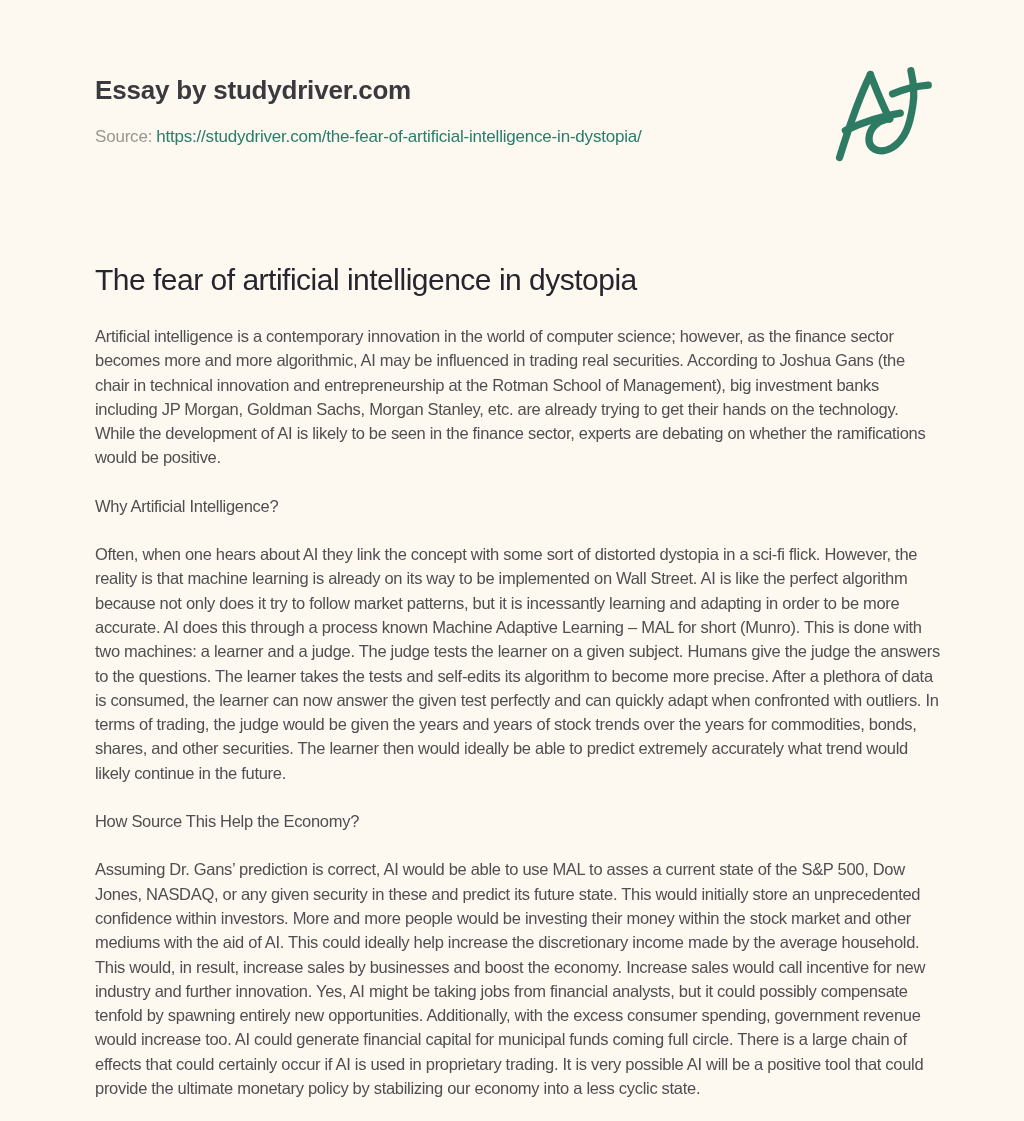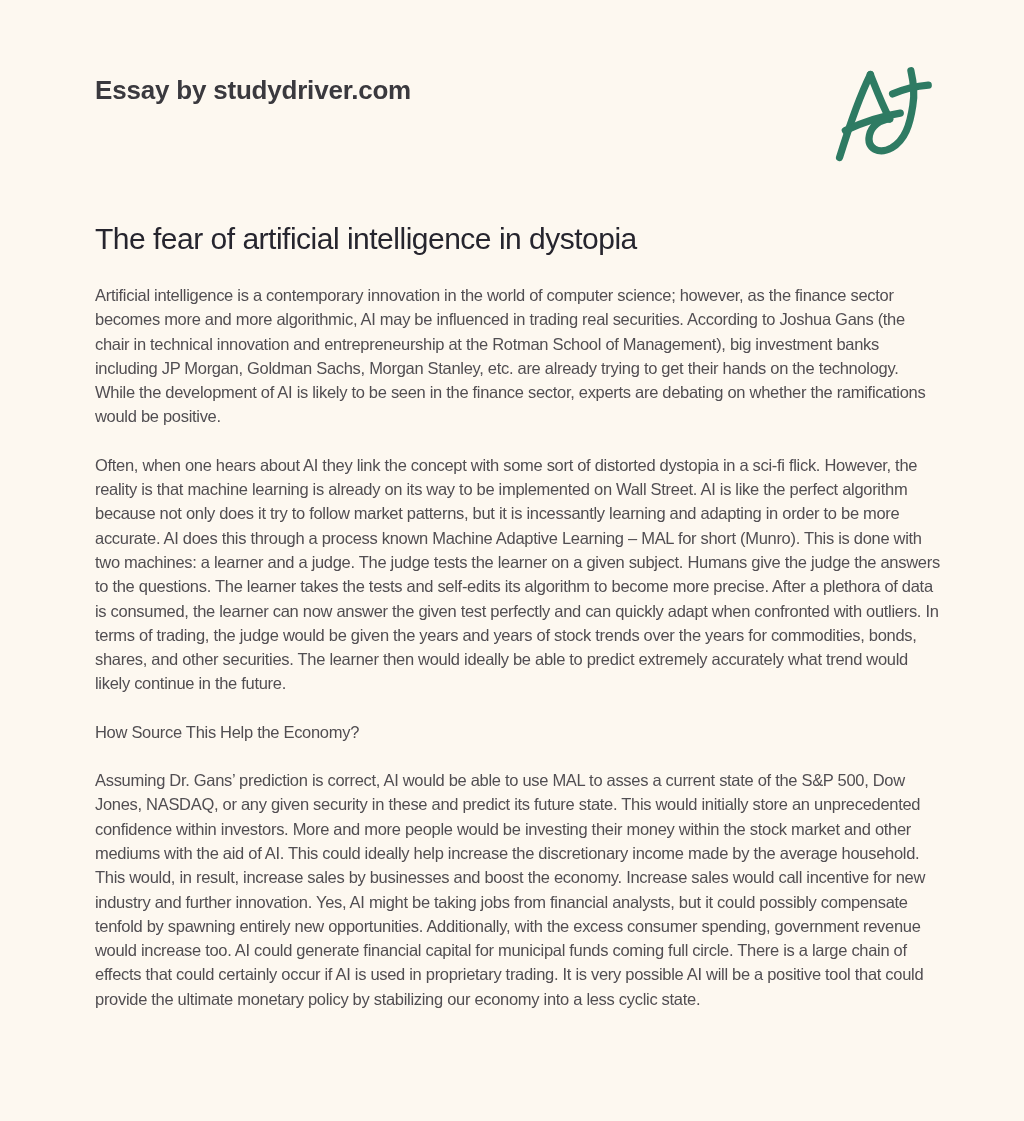--- a/index.html
+++ b/index.html
@@ -81,24 +81,28 @@
       <path d="M19 69 C38 60 57 54 76 51"></path>
       <path d="M68 31 C80 26 93 23 105 22"></path>
       <path d="M87 7 C90 20 91 32 89 43 C86 63 81 79 67 87 C54 94 41 88 44 74 C46 64 55 58 65 57"></path>
     </g>
   </svg>
 
   <div class="content">
 
     <h1 class="doc-header-title">Essay by studydriver.com</h1>
 
+    <div class="source-line">
+      <span>Source:</span><a href="#">https://studydriver.com/the-fear-of-artificial-intelligence-in-dystopia/</a>
+    </div>
 
     <h2 class="essay-title">The fear of artificial intelligence in dystopia</h2>
 
     <div class="essay-body">
         <p>Artificial intelligence is a contemporary innovation in the world of computer science; however, as the finance sector becomes more and more algorithmic, AI may be influenced in trading real securities. According to Joshua Gans (the chair in technical innovation and entrepreneurship at the Rotman School of Management), big investment banks including JP Morgan, Goldman Sachs, Morgan Stanley, etc. are already trying to get their hands on the technology. While the development of AI is likely to be seen in the finance sector, experts are debating on whether the ramifications would be positive.</p>
+        <h3>Why Artificial Intelligence?</h3>
         <p>Often, when one hears about AI they link the concept with some sort of distorted dystopia in a sci-fi flick. However, the reality is that machine learning is already on its way to be implemented on Wall Street. AI is like the perfect algorithm because not only does it try to follow market patterns, but it is incessantly learning and adapting in order to be more accurate. AI does this through a process known Machine Adaptive Learning – MAL for short (Munro). This is done with two machines: a learner and a judge. The judge tests the learner on a given subject. Humans give the judge the answers to the questions. The learner takes the tests and self-edits its algorithm to become more precise. After a plethora of data is consumed, the learner can now answer the given test perfectly and can quickly adapt when confronted with outliers. In terms of trading, the judge would be given the years and years of stock trends over the years for commodities, bonds, shares, and other securities. The learner then would ideally be able to predict extremely accurately what trend would likely continue in the future.</p>
         <h3>How Source This Help the Economy?</h3>
         <p>Assuming Dr. Gans’ prediction is correct, AI would be able to use MAL to asses a current state of the S&amp;P 500, Dow Jones, NASDAQ, or any given security in these and predict its future state. This would initially store an unprecedented confidence within investors. More and more people would be investing their money within the stock market and other mediums with the aid of AI. This could ideally help increase the discretionary income made by the average household. This would, in result, increase sales by businesses and boost the economy. Increase sales would call incentive for new industry and further innovation. Yes, AI might be taking jobs from financial analysts, but it could possibly compensate tenfold by spawning entirely new opportunities. Additionally, with the excess consumer spending, government revenue would increase too. AI could generate financial capital for municipal funds coming full circle. There is a large chain of effects that could certainly occur if AI is used in proprietary trading. It is very possible AI will be a positive tool that could provide the ultimate monetary policy by stabilizing our economy into a less cyclic state.</p>
       </div>
 
   </div>
 </div>
 
 </body></html>

